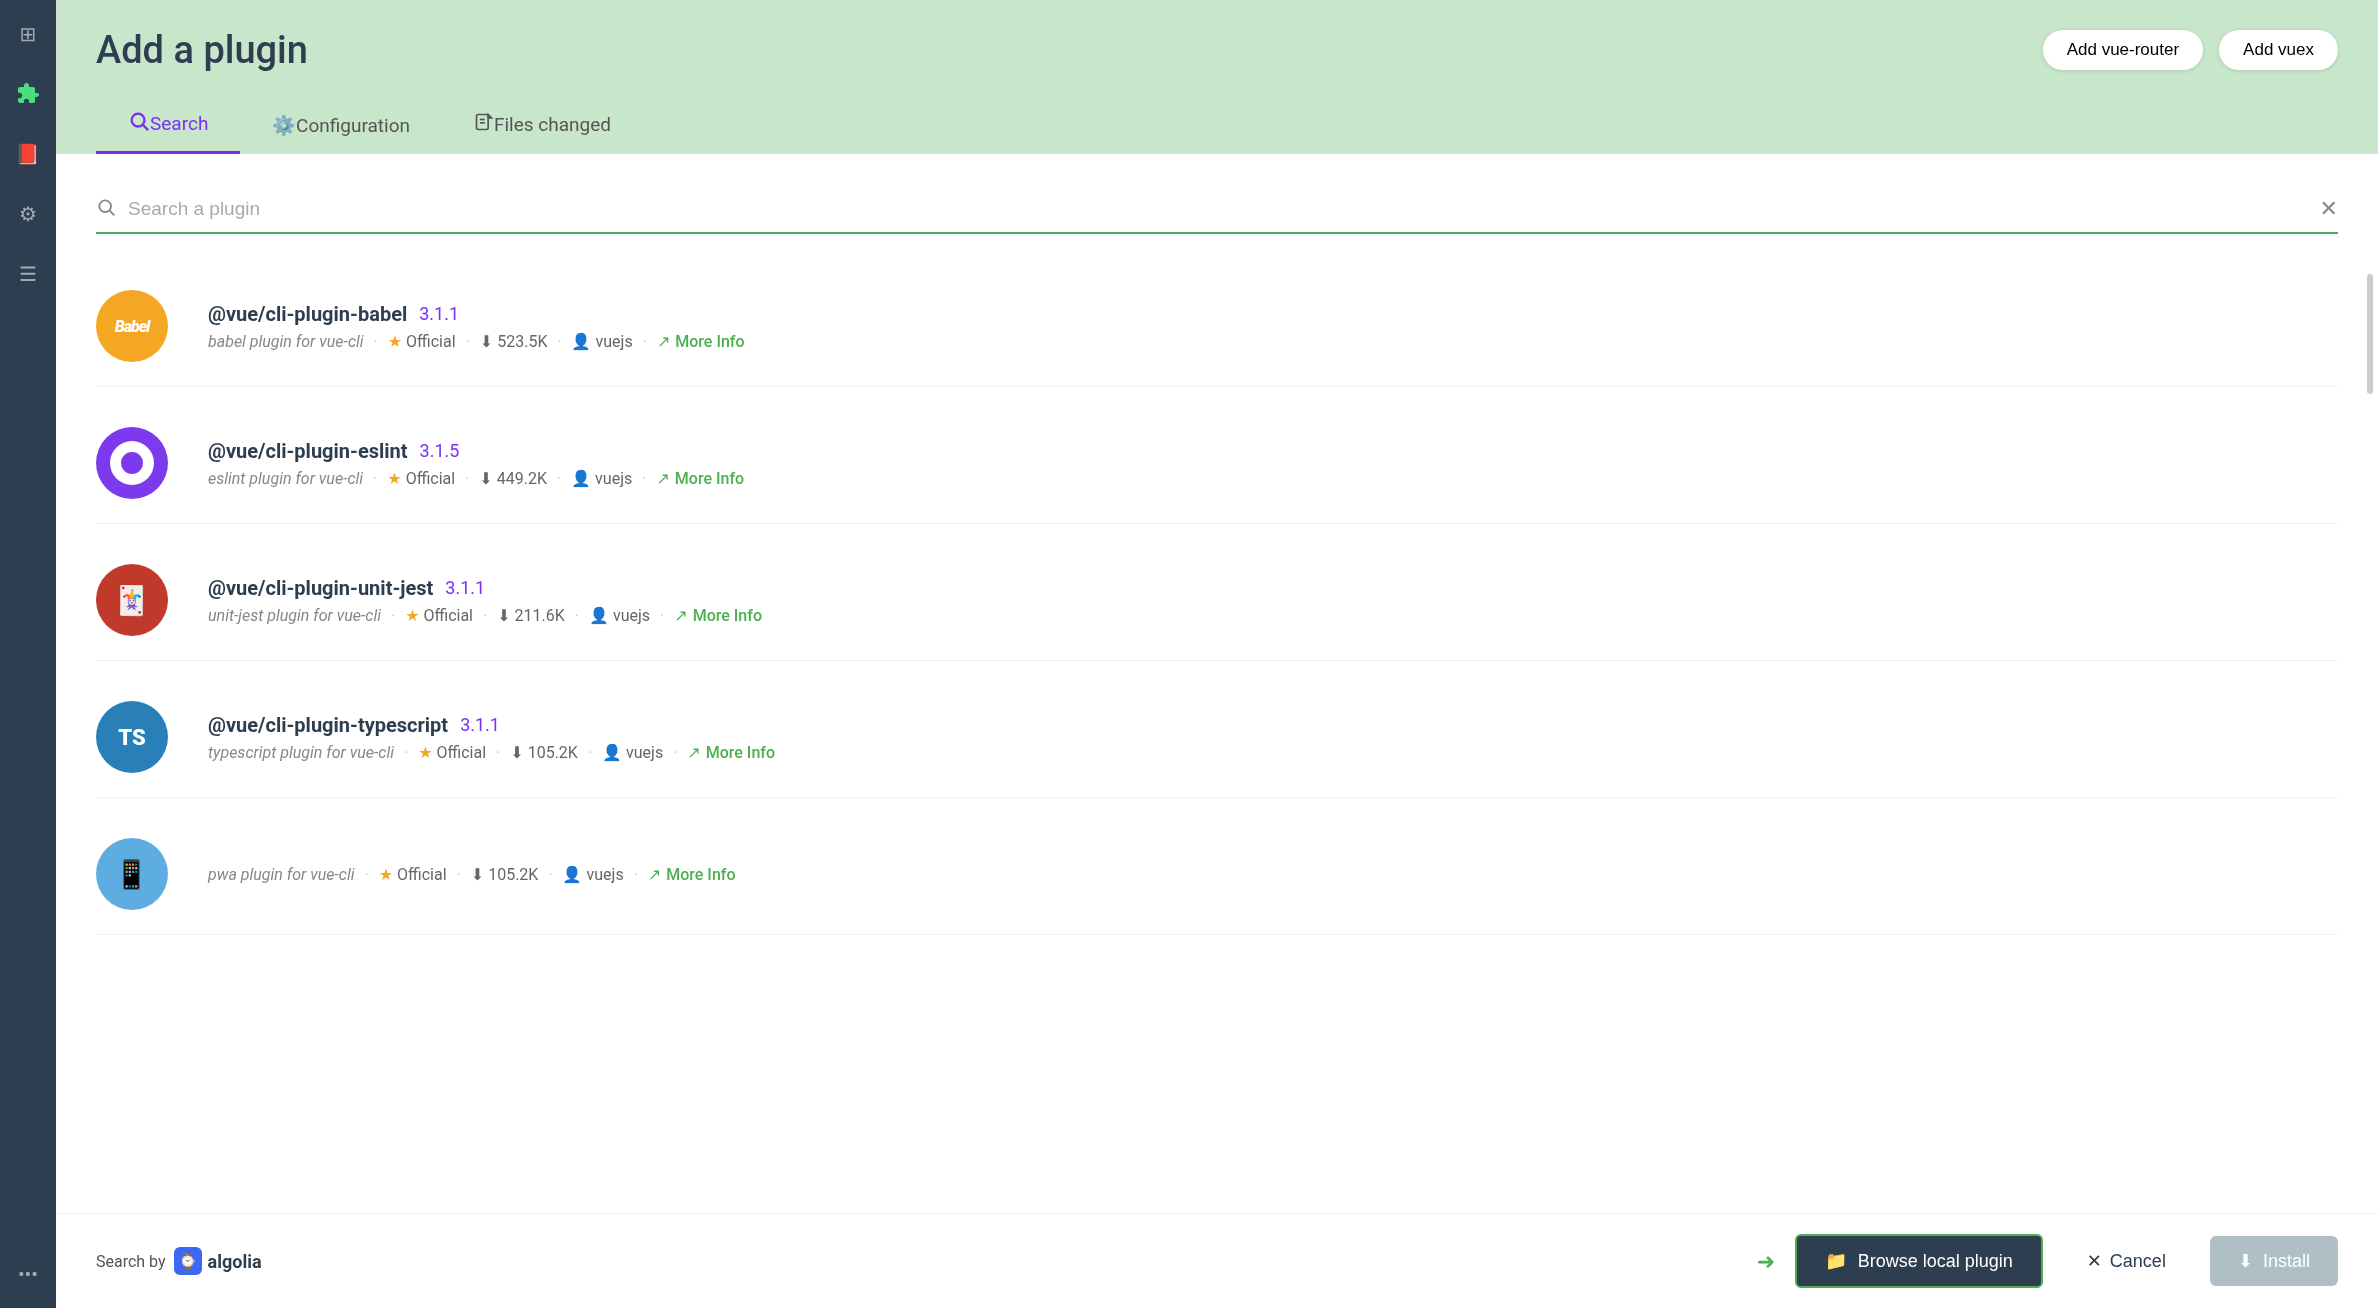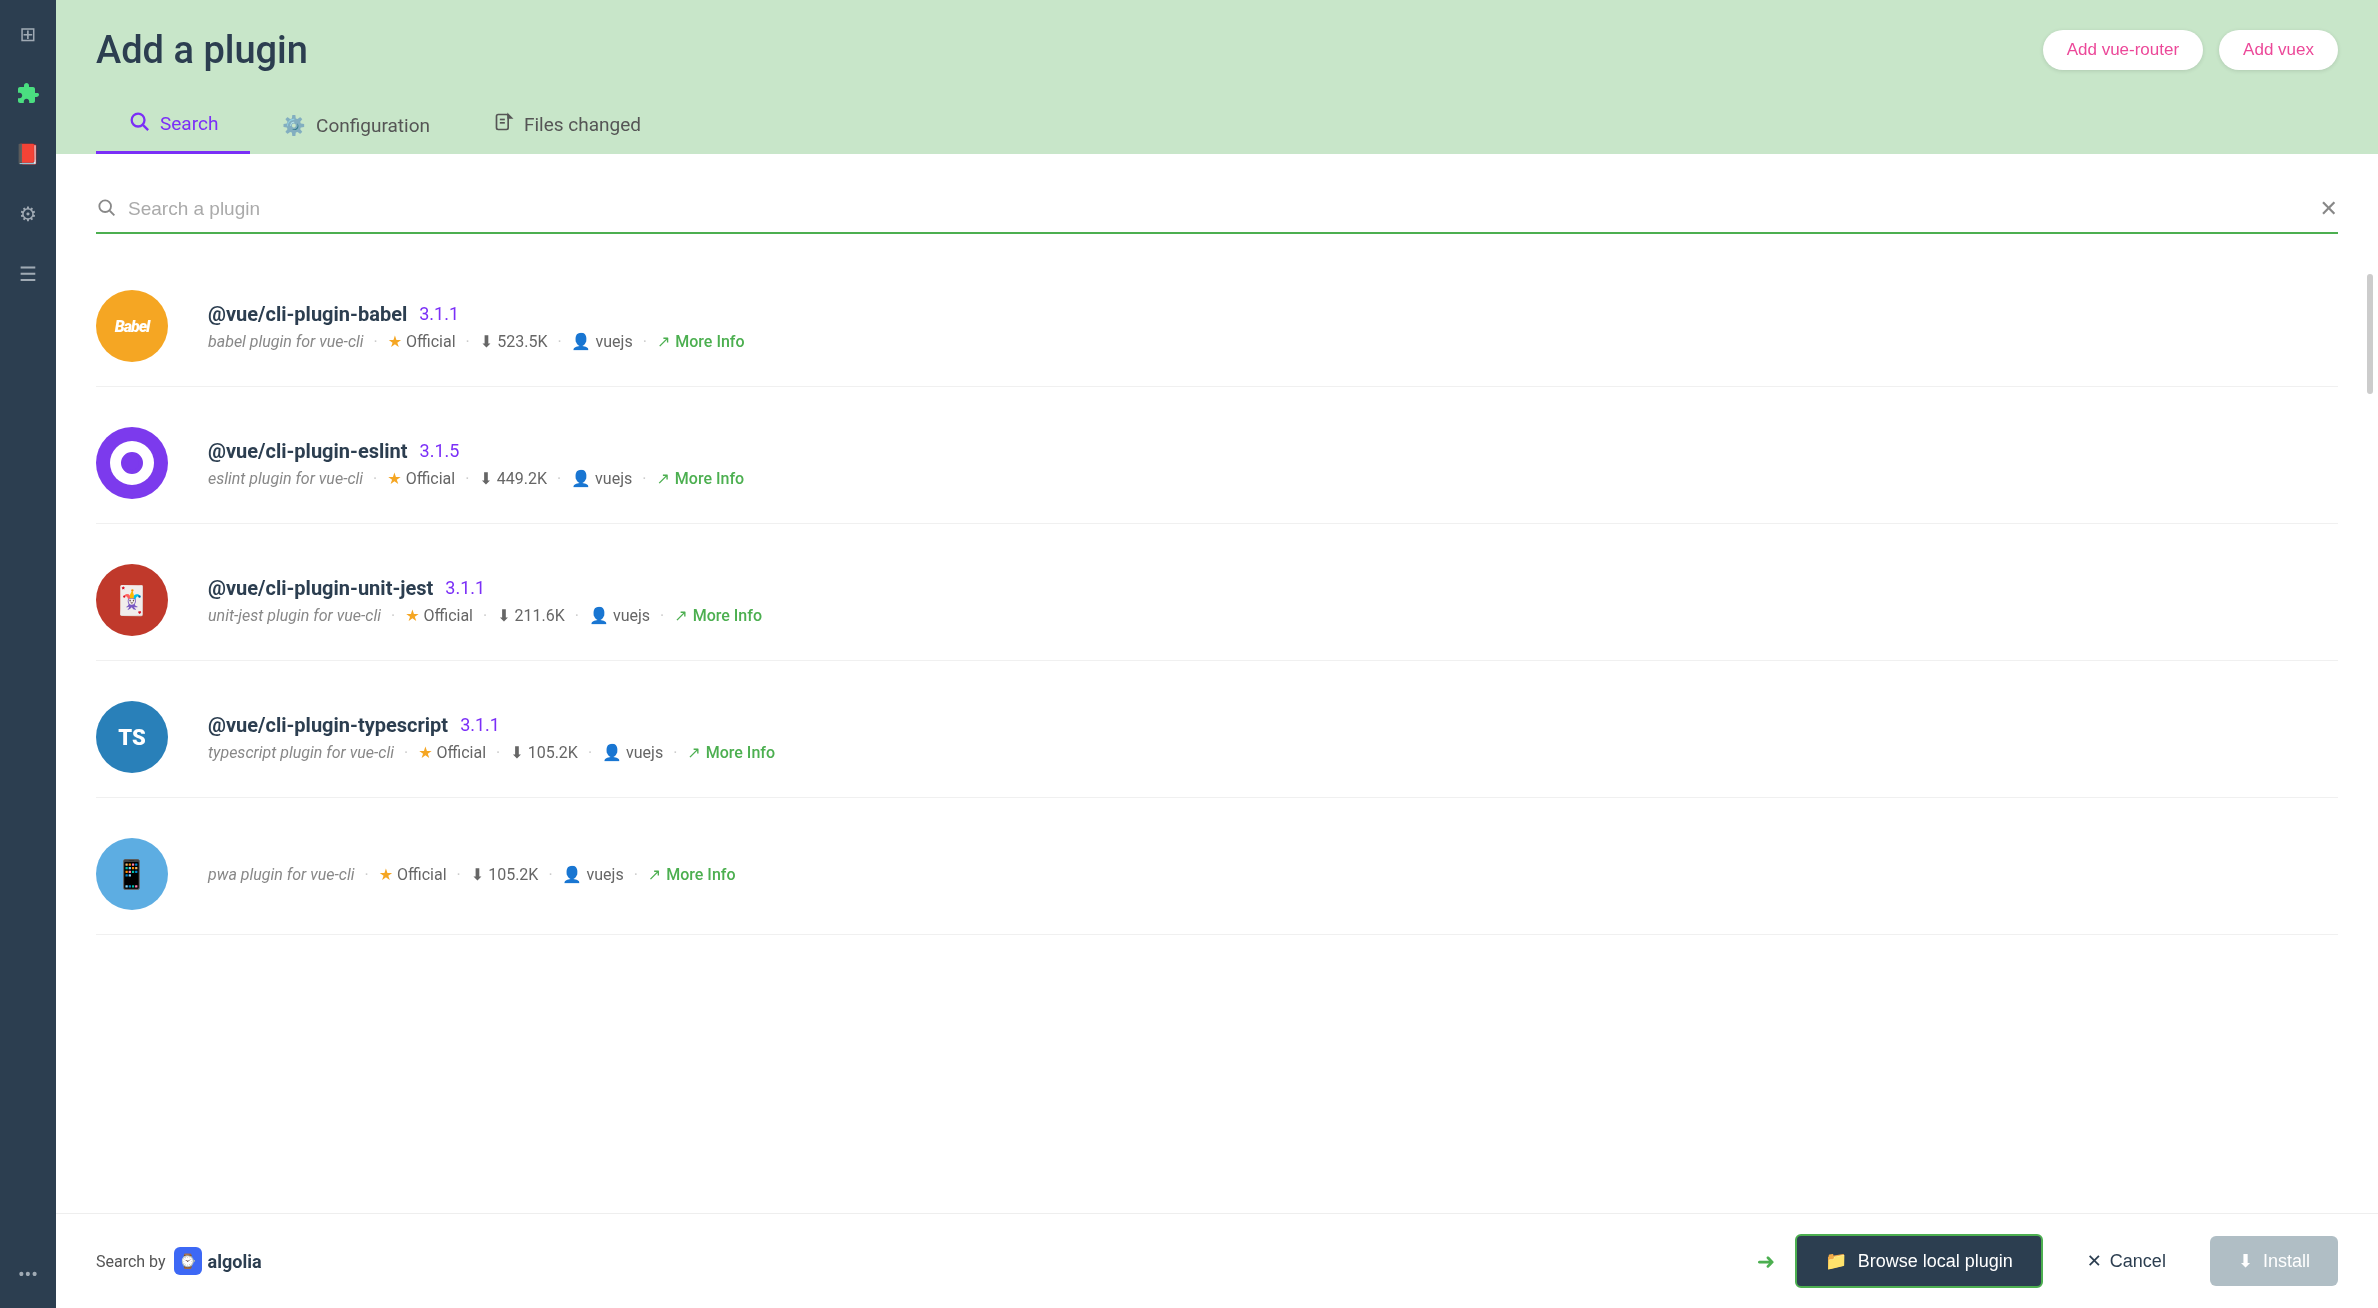--- a/index.html
+++ b/index.html
@@ -75,36 +75,35 @@
     .header-buttons {
       display: flex;
       gap: 16px;
     }
     .header-btn {
       background: white;
       border: none;
       border-radius: 24px;
       padding: 10px 24px;
       font-size: 17px;
-      color: #ec4899;
+      color: #000000;
       cursor: pointer;
       font-weight: 500;
       box-shadow: 0 1px 4px rgba(0,0,0,0.12);
     }
 
     
     .tabs {
       display: flex;
       gap: 0;
       align-items: flex-end;
     }
     .tab {
       display: flex;
       align-items: center;
-      gap: 10px;
       padding: 14px 32px 14px 32px;
       font-size: 19px;
       color: #555;
       cursor: pointer;
       border-bottom: 3px solid transparent;
       text-decoration: none;
     }
     .tab.active {
       color: #7b2ff7;
       border-bottom: 3px solid #7b2ff7;

